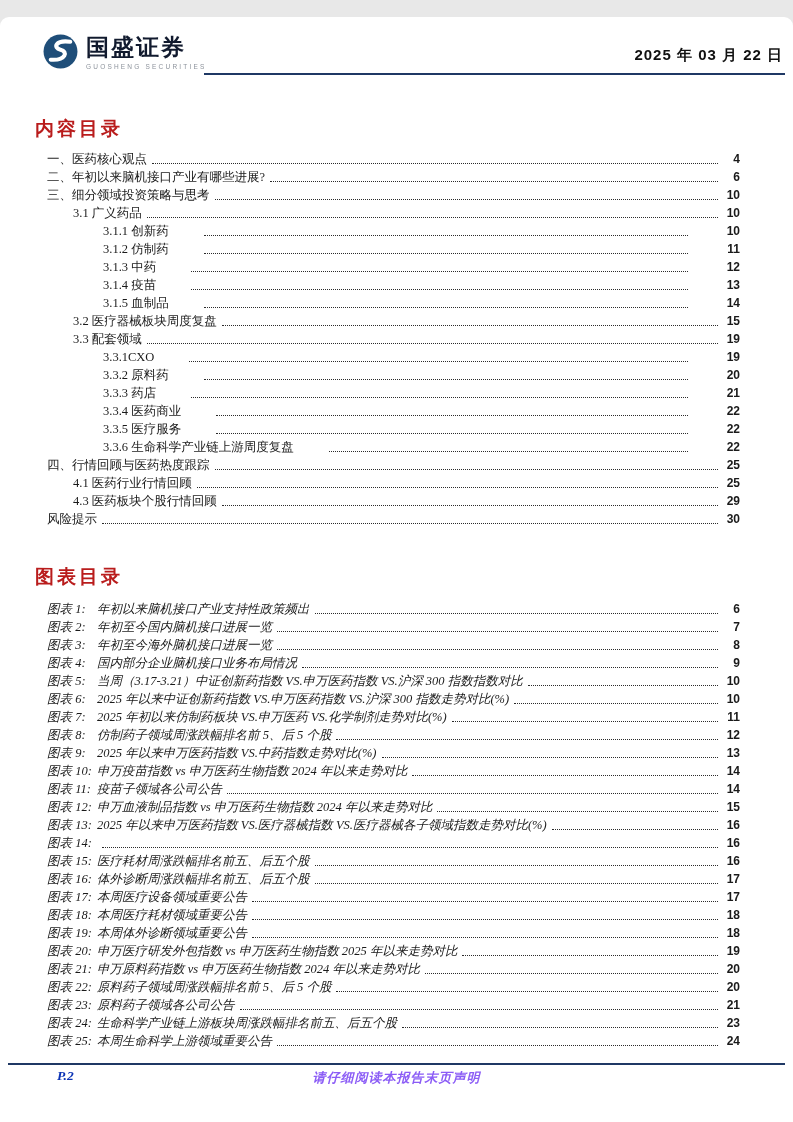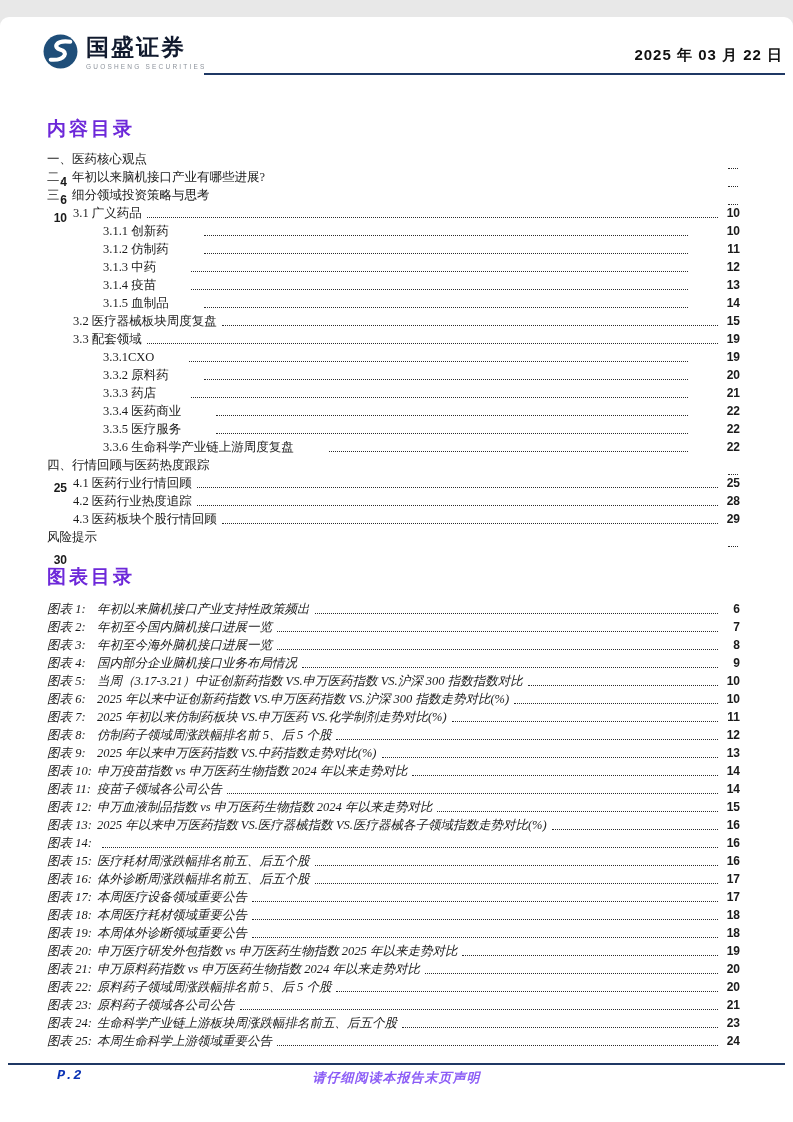--- a/index.html
+++ b/index.html
@@ -14,46 +14,46 @@
   .brand { display:flex; align-items:flex-start; gap:7px; }
   .logo-svg { width:37px; height:37px; display:block; }
   .brand-text { display:flex; flex-direction:column; padding-top:3px; }
   .brand-cn { font-family:"Liberation Sans", sans-serif; font-size:23px; font-weight:bold; color:#111a2e; letter-spacing:2px; line-height:1; }
   .brand-en { font-family:"Liberation Sans", sans-serif; font-size:6.5px; color:#8d939c; letter-spacing:2.2px; margin-top:4px; }
   .header-date { position:absolute; right:2px; top:13px; font-family:"Liberation Sans", sans-serif; font-size:15px; font-weight:bold; color:#111; letter-spacing:1px; }
   .header-rule { position:absolute; left:162px; right:0; top:40px; height:2px; background:#1F3864; }
 
   
   .sec-title {
-    position:absolute; left:47px; font-size:19px; font-weight:bold;
-    color:#6d28d9; letter-spacing:3px;
+    position:absolute; left:35px; font-size:19px; font-weight:bold;
+    color:#b91c1c; letter-spacing:3px;
   }
   .sec-title.toc { top:99px; }
   .sec-title.fig { top:547px; }
 
   
   .list { position:absolute; left:47px; right:53px; }
   .list.toc-list { top:133px; }
   .list.fig-list { top:583px; }
 
   .row { display:flex; align-items:baseline; height:18px; font-size:12.5px; line-height:18px; white-space:nowrap; }
-  .ind-0 { padding-left:0;flex-direction:column; }
+  .ind-0 { padding-left:0; }
   .ind-1 { padding-left:26px; }
   .ind-2 { padding-left:56px;gap:30px; }
 
   .fig-row { font-style:italic; }
   .fig-no { flex:0 0 50px; }
   .lbl { flex:0 0 auto; }
 
   .leader { flex:1 1 auto; align-self:flex-end; margin:0 2px 4px 5px; border-bottom:1.6px dotted #2b2b2b; min-width:10px; }
   .pg { flex:0 0 auto; min-width:20px; text-align:right; font-family:"Liberation Sans", sans-serif; font-weight:bold; font-size:12px; font-style:normal; }
 
   
   .footer-rule { position:absolute; left:8px; right:8px; top:1046px; height:2px; background:#1F3864; }
-  .footer-page { position:absolute; left:57px; top:1051px; font-family:Liberation Mono, monospace; font-style:italic; font-weight:bold; font-size:13.5px; color:#0B33B5; }
+  .footer-page { position:absolute; left:57px; top:1051px; font-family:Liberation Serif, serif; font-style:italic; font-weight:bold; font-size:13.5px; color:#0B33B5; }
   .footer-disclaimer { position:absolute; left:0; right:0; top:1052px; text-align:center; font-weight:bold; font-style:italic; font-size:13px; color:#8b5cf6; letter-spacing:1px; }
 </style>
 </head>
 <body>
 
 <div class="page">
 
   <div class="header">
     <div class="brand">
       <svg class="logo-svg" viewBox="0 0 36 36">
@@ -160,25 +160,20 @@
         <span class="lbl">四、行情回顾与医药热度跟踪</span>
         <span class="leader"></span>
         <span class="pg">25</span>
       </div>
       <div class="row toc-row ind-1">
         <span class="lbl">4.1 医药行业行情回顾</span>
         <span class="leader"></span>
         <span class="pg">25</span>
       </div>
       <div class="row toc-row ind-1">
-        <span class="lbl">4.2 医药行业热度追踪</span>
-        <span class="leader"></span>
-        <span class="pg">28</span>
-      </div>
-      <div class="row toc-row ind-1">
         <span class="lbl">4.3 医药板块个股行情回顾</span>
         <span class="leader"></span>
         <span class="pg">29</span>
       </div>
       <div class="row toc-row ind-0">
         <span class="lbl">风险提示</span>
         <span class="leader"></span>
         <span class="pg">30</span>
       </div>
     </div>

